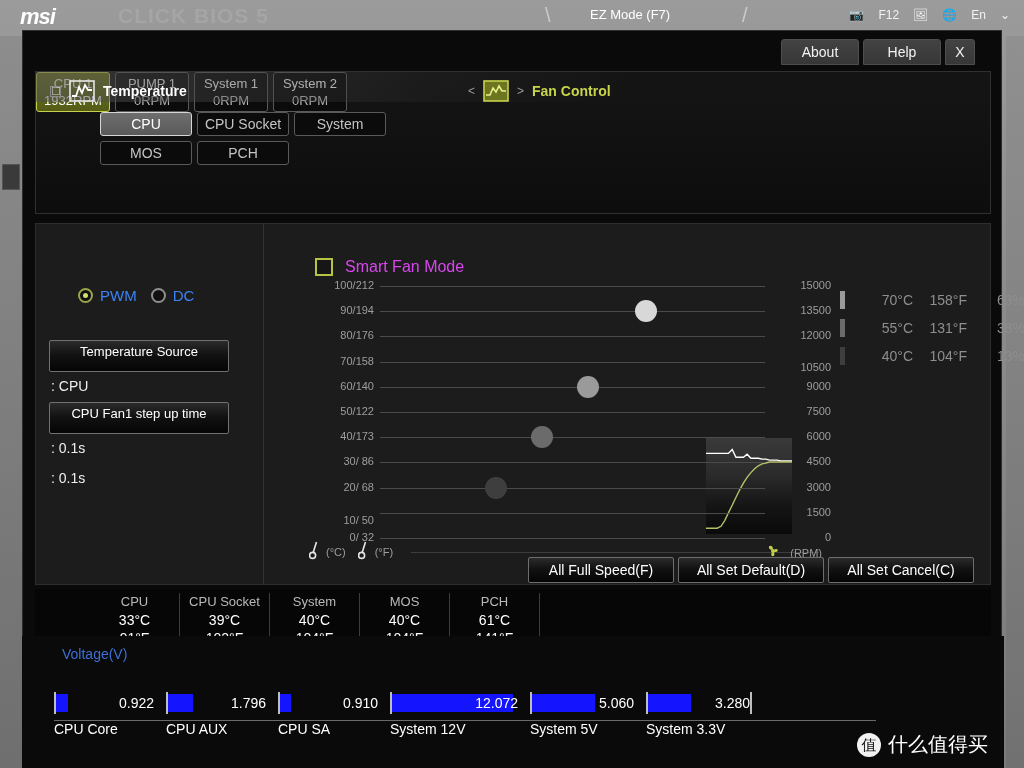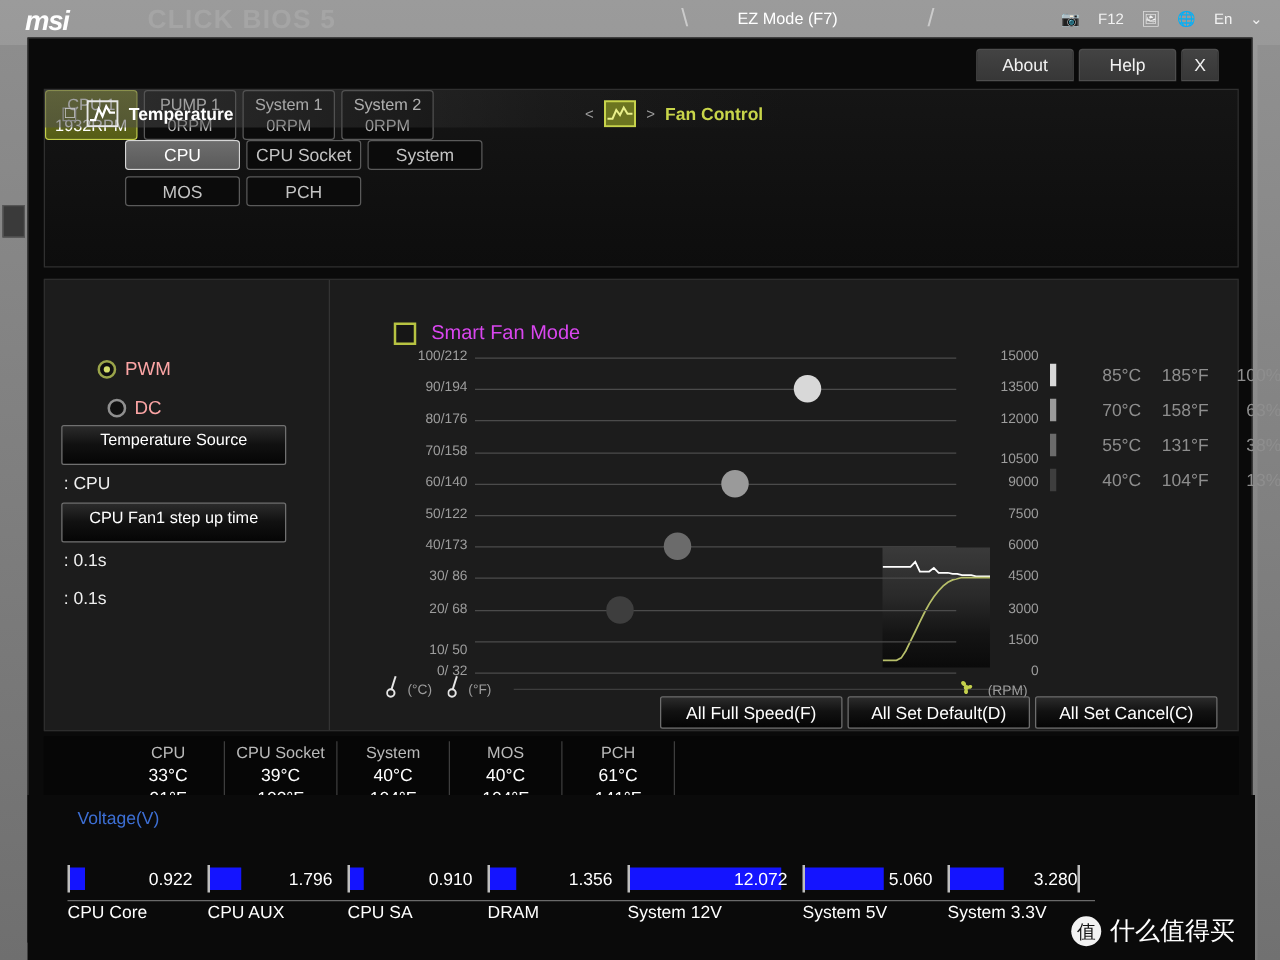--- a/index.html
+++ b/index.html
@@ -149,21 +149,21 @@
     background: #1c1c1c;
     border: 1px solid #2d2d2d;
   }
   #left-col {
     position: absolute; left: 0; top: 0; width: 228px; height: 100%;
     border-right: 1px solid #333;
   }
   #mode-row {
     position: absolute; left: 42px; top: 63px;
     display: flex; align-items: center; gap: 14px;
-    font-size: 15px; color: #fca5a5; flex-direction: column;
+    font-size: 15px; color: #3b82f6;
   }
   .radio-wrap { display: flex; align-items: center; gap: 7px; cursor: pointer; }
   .radio {
     width: 15px; height: 15px; border-radius: 50%;
     border: 2px solid #9aa44a; background: #101010;
     position: relative;
   }
   .radio.off { border-color: #8f8f8f; }
   .radio.on::after {
     content: ""; position: absolute; left: 3px; top: 3px;
@@ -487,26 +487,20 @@
           <div class="ytick-left" style="top: 245px;">0/ 32</div>
           <div class="ytick-right" style="top: 245px;">0</div>
           <div class="knob" style="left: 69%; top: 25.2px; background: rgb(216, 216, 216);"></div>
           <div class="knob" style="left: 54%; top: 100.8px; background: rgb(154, 154, 154);"></div>
           <div class="knob" style="left: 42%; top: 151.2px; background: rgb(107, 107, 107);"></div>
           <div class="knob" style="left: 30%; top: 201.6px; background: rgb(62, 62, 62);"></div>
         </div>
 
       <div id="curve-table">
         <div class="ct-row">
-          <span class="ct-swatch" style="background:#d8d8d8"></span>
-          <span class="ct-c">85°C</span>
-          <span class="ct-f">185°F</span>
-          <span class="ct-p">100%</span>
-        </div>
-        <div class="ct-row">
           <span class="ct-swatch" style="background:#9a9a9a"></span>
           <span class="ct-c">70°C</span>
           <span class="ct-f">158°F</span>
           <span class="ct-p">63%</span>
         </div>
         <div class="ct-row">
           <span class="ct-swatch" style="background:#6b6b6b"></span>
           <span class="ct-c">55°C</span>
           <span class="ct-f">131°F</span>
           <span class="ct-p">38%</span>
@@ -600,26 +594,20 @@
         <div class="volt-fill" style="width: 25px;"></div>
         <div class="volt-val" style="width: 98px; left: 2px;">1.796</div>
         <div class="volt-name">CPU AUX</div>
       </div>
       <div class="volt-item" style="width: 112px;">
         <div class="volt-track" style="width: 102px;"></div>
         <div class="volt-fill" style="width: 11px;"></div>
         <div class="volt-val" style="width: 98px; left: 2px;">0.910</div>
         <div class="volt-name">CPU SA</div>
       </div>
-      <div class="volt-item" style="width: 112px;">
-        <div class="volt-track" style="width: 102px;"></div>
-        <div class="volt-fill" style="width: 21px;"></div>
-        <div class="volt-val" style="width: 98px; left: 2px;">1.356</div>
-        <div class="volt-name">DRAM</div>
-      </div>
       <div class="volt-item" style="width: 140px;">
         <div class="volt-track" style="width: 130px;"></div>
         <div class="volt-fill" style="width: 121px;"></div>
         <div class="volt-val" style="width: 126px; left: 2px;">12.072</div>
         <div class="volt-name">System 12V</div>
       </div>
       <div class="volt-item" style="width: 116px;">
         <div class="volt-track" style="width: 106px;"></div>
         <div class="volt-fill" style="width: 63px;"></div>
         <div class="volt-val" style="width: 102px; left: 2px;">5.060</div>

